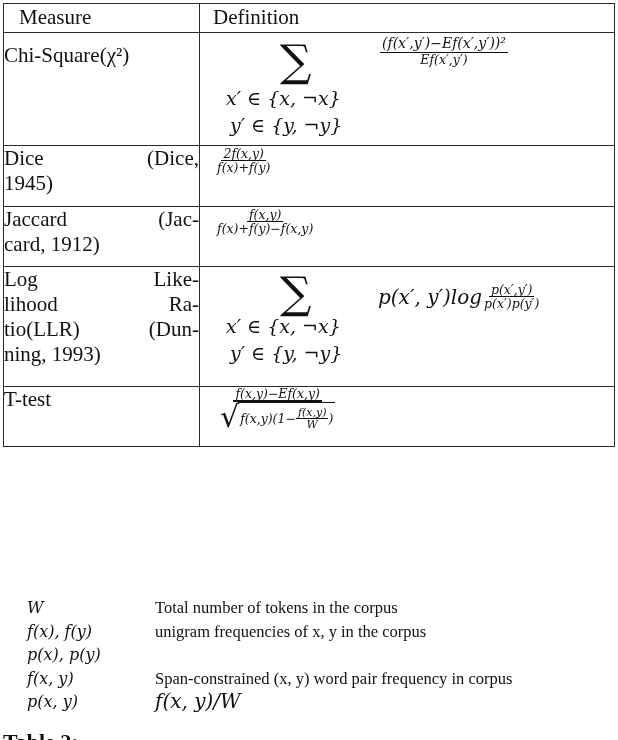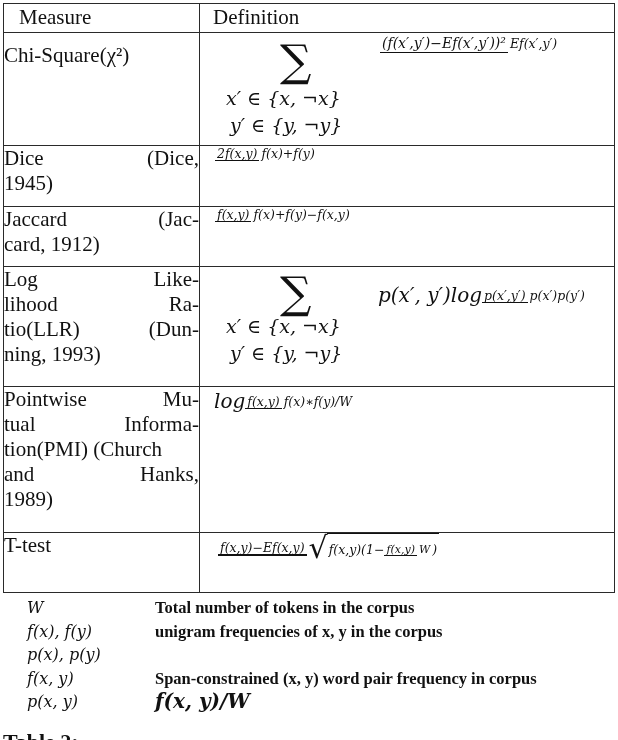--- a/index.html
+++ b/index.html
@@ -22,31 +22,31 @@
     hyphens: manual;
     margin-left: 24px;
   }
   .meas .line { display: block; text-align: justify; text-align-last: justify; white-space: nowrap; }
   .meas .line.last { text-align-last: left; }
   .hdr td { height: 28px; }
   .hdr .h { padding: 0 0 0 15px; line-height: 26px; }
   .hdr .h2 { padding-left: 13px; }
   .def { position: relative; }
   .m { font-family: "DejaVu Serif", "Liberation Serif", serif; font-style: italic; }
-  .frac { display: inline-flex; align-items: center; vertical-align: middle; text-align: center; }
+  .frac { display: inline-flex; flex-direction: column; align-items: center; vertical-align: middle; text-align: center; }
   .frac .num { border-bottom: 1.2px solid #111; padding: 0 2px; line-height: 13px; }
   .frac .den { padding: 0 2px; line-height: 14px; }
   .sm { font-size: 12.5px; }
   .abs { position: absolute; white-space: nowrap; }
   .sigma { font-family: "DejaVu Serif", serif; font-size: 44px; line-height: 44px; font-style: normal; }
   .cond { font-size: 19px; line-height: 27px; }
   .legend { position: absolute; left: 27px; top: 596px; font-size: 16.5px; line-height: 23.5px; }
   .legend .row { display: flex; }
   .legend .sym { width: 128px; font-family: "DejaVu Serif", serif; font-style: italic; font-size: 16px; }
-  .legend .txt { white-space: nowrap; font-weight: bold; }
+  .legend .txt { white-space: nowrap; }
   .caption { position: absolute; left: 3px; top: 730px; font-weight: bold; font-size: 22px; line-height: 24px; }
   .sqrt { display: inline-flex; align-items: stretch; }
   .sqrt .rad { font-size: 30px; line-height: 30px; font-style: normal; margin-right: -1px; }
   .sqrt .under { border-top: 1.2px solid #111; padding: 2px 2px 0 2px; display: inline-flex; align-items: center; }
 </style>
 </head>
 <body>
 
 <table class="tbl">
   <colgroup>
@@ -114,38 +114,20 @@
       <span class="abs m" style="left:178px; top:16px; font-size:20px; display:inline-flex; align-items:center">
         <span>p(x′, y′)log</span>
         <span class="frac sm">
           <span class="num">p(x′,y′)</span>
           <span class="den">p(x′)p(y′)</span>
         </span>
       </span>
     </td>
   </tr>
 
-  <tr style="height:146px">
-    <td class="meas">
-      <span class="line">Pointwise Mu-</span>
-      <span class="line">tual Informa-</span>
-      <span class="line last" style="overflow:visible">tion(PMI) (Church</span>
-      <span class="line">and Hanks,</span>
-      <span class="line last">1989)</span>
-    </td>
-    <td class="def">
-      <span class="abs m" style="left:14px; top:2px; font-size:20px; display:inline-flex; align-items:center">
-        <span>log</span>
-        <span class="frac sm">
-          <span class="num">f(x,y)</span>
-          <span class="den">f(x)∗f(y)/W</span>
-        </span>
-      </span>
-    </td>
-  </tr>
 
   <tr style="height:60px">
     <td class="meas">
       <span class="line last">T-test</span>
     </td>
     <td class="def">
       <span class="abs frac m sm" style="left:18px; top:0px">
         <span class="num" style="border-bottom-width:2px">f(x,y)−Ef(x,y)</span>
         <span class="den">
           <span class="sqrt">

